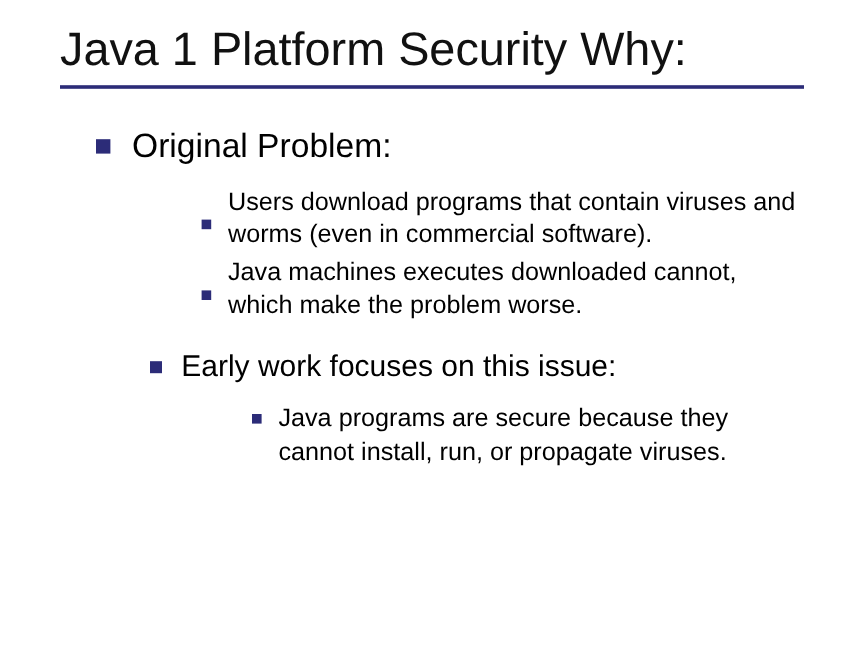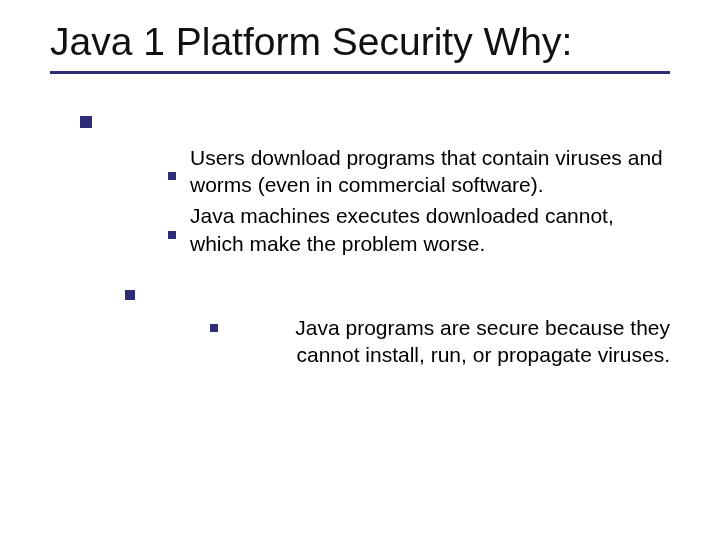--- a/index.html
+++ b/index.html
@@ -78,21 +78,20 @@
   }
   .level1b .text {
     font-size: 25px;
     line-height: 1.25;
   }
   .level2b {
     display: flex;
     align-items: flex-start;
     margin-left: 160px;
     margin-bottom: 20px;
-    text-align: right;
   }
   .level2b .bullet {
     width: 8px;
     height: 8px;
     background: #2c2c78;
     flex-shrink: 0;
     margin-top: 10px;
     margin-right: 14px;
   }
   .level2b .text {
@@ -102,32 +101,34 @@
   }
 </style>
 </head>
 <body>
 
 <div class="title">Java 1 Platform Security Why:</div>
 <div class="underline"></div>
 
 <div class="level1">
   <div class="bullet"></div>
+  <div class="text">Original Problem:</div>
 </div>
 
 <div class="level2">
   <div class="bullet"></div>
   <div class="text">Users download programs that contain viruses and worms (even in commercial software).</div>
 </div>
 
 <div class="level2">
   <div class="bullet"></div>
   <div class="text">Java machines executes downloaded cannot, which make the problem worse.</div>
 </div>
 
 <div class="level1b">
   <div class="bullet"></div>
+  <div class="text">Early work focuses on this issue:</div>
 </div>
 
 <div class="level2b">
   <div class="bullet"></div>
   <div class="text">Java programs are secure because they cannot install, run, or propagate viruses.</div>
 </div>
 
 </body></html>

